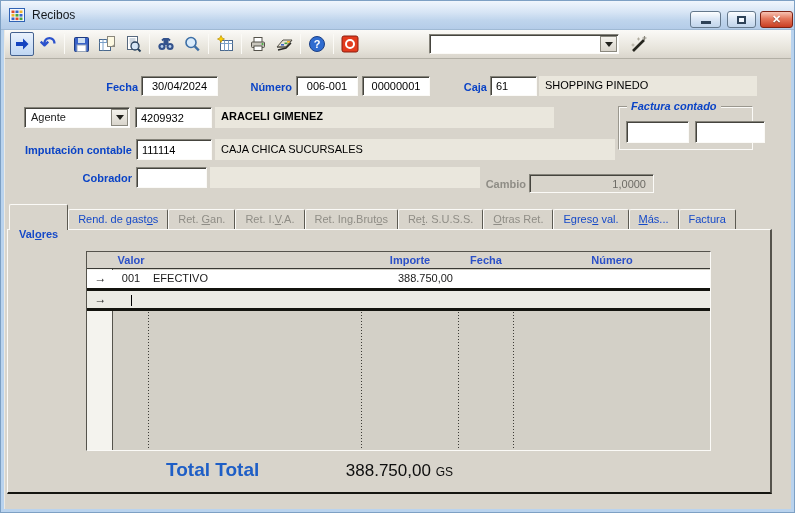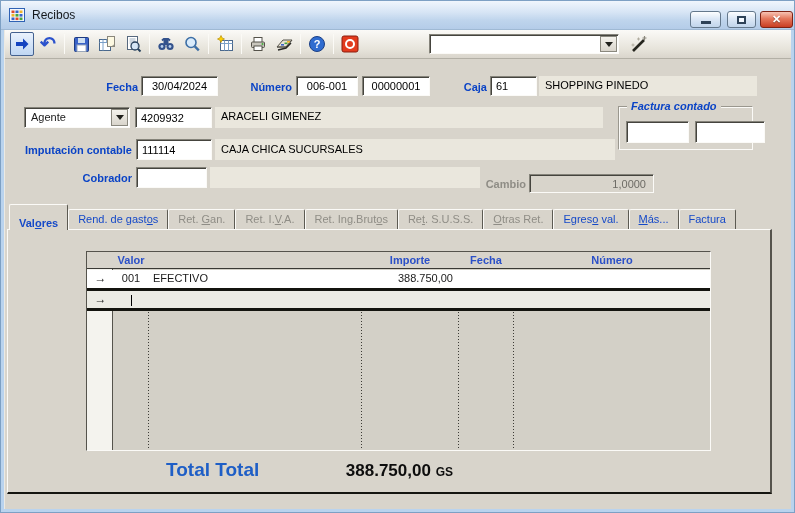--- a/index.html
+++ b/index.html
@@ -69,21 +69,21 @@
     padding:0 4px; font-weight:bold; font-style:italic; color:#0a43c6; }
   .combo-sel { position:absolute; background:#fff; border:1px solid;
     border-color:#85837a #fbfaf7 #fbfaf7 #85837a; box-shadow:inset 1px 1px 0 #45443e; }
   .combo-sel .val { position:absolute; left:6px; top:3px; }
 
   
   .tabs { position:absolute; left:4px; top:174px; height:26px; display:flex; align-items:flex-end; }
   .tab { height:21px; padding:3px 9px 0 9px; background:#d8d4cb; color:#1549c8;
     border:1px solid; border-color:#fbfaf7 #5c5a52 #d8d4cb #fbfaf7;
     border-top-left-radius:2px; border-top-right-radius:2px; white-space:nowrap; }
-  .tab.active { height:26px; padding-top:12px; font-weight:bold; position:relative; z-index:3;
+  .tab.active { height:26px; padding-top:23px; font-weight:bold; position:relative; z-index:3;
     border-bottom:none; }
   .tab.disabled { color:#8f8d86; }
 
   
   .panel { position:absolute; left:2px; top:199px; width:765px; height:265px; background:#d8d4cb;
     border-top:1px solid #fbfaf7; border-left:1px solid #fbfaf7;
     border-right:2px solid #55534c; border-bottom:2px solid #14140f; z-index:2; }
 
   
   .grid { position:absolute; left:78px; top:21px; width:625px; height:200px;
@@ -104,21 +104,21 @@
   .c-num  { left:427px; right:0; text-align:center; }
   .g-head .cell { text-align:center; padding-left:0; padding-right:0; }
   .thick { position:absolute; left:0; right:0; height:3px; background:#14140f; }
   .arrow-mk { font-weight:bold; font-size:12px; line-height:13px; }
   .caret { display:inline-block; width:1px; height:11px; background:#000; vertical-align:middle; }
 
   
   .total-label { position:absolute; left:158px; top:229px; font-size:19px; font-weight:bold;
     color:#1e5ec6; }
   .total-amount { position:absolute; left:270px; top:231px; width:175px; text-align:right;
-    font-size:17px; font-weight:bold; color:#0d0d0d; }
+    font-size:17px; font-weight:normal; color:#0d0d0d; }
   .total-cur { font-size:12px; }
 
   svg { display:block; }
 </style>
 </head>
 <body>
 
 <div id="app">
 
   <div class="titlebar">
@@ -274,21 +274,21 @@
     <span class="display" style="left:534px; top:46px; width:218px; height:20px;">SHOPPING PINEDO</span>
 
     <span class="combo-sel" style="left:19px; top:77px; width:106px; height:21px;">
       <span class="val">Agente</span>
       <span class="combo-btn">
         <span class="arr"></span>
         </span>
     </span>
     <span class="field" style="left:130px; top:77px; width:77px; height:21px;">
       <input value="4209932" style=""></span>
-    <span class="display" style="left:210px; top:77px; width:388px; height:21px; ">ARACELI GIMENEZ</span>
+    <span class="display" style="left:210px; top:77px; width:339px; height:21px; font-weight:bold;">ARACELI GIMENEZ</span>
 
     <div class="groupbox" style="left:613px; top:76px; width:135px; height:44px;">
       <span class="gb-label">Factura contado</span>
       <span class="field" style="left:7px; top:14px; width:63px; height:22px;">
         <input value="" style=""></span>
       <span class="field" style="left:76px; top:14px; width:70px; height:22px;">
         <input value="" style=""></span>
     </div>
 
     <span class="lbl" style="left:2px; top:114px; width:125px;">Imputación contable</span>

